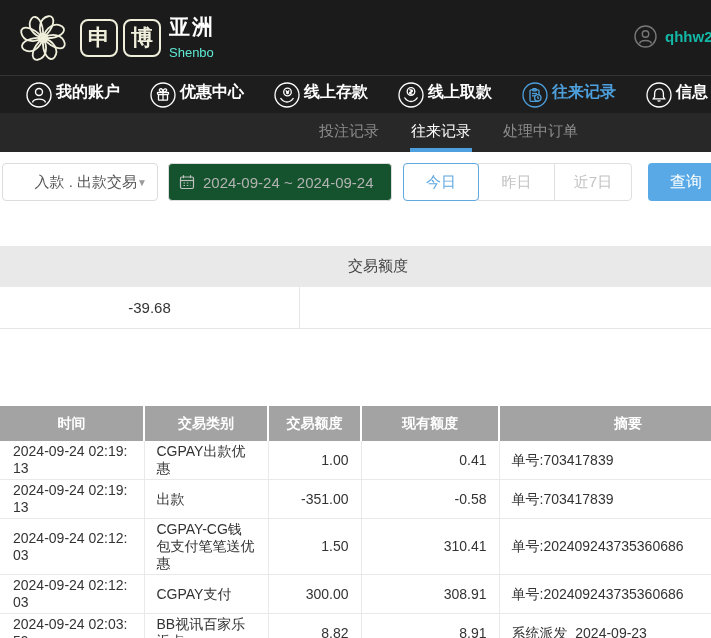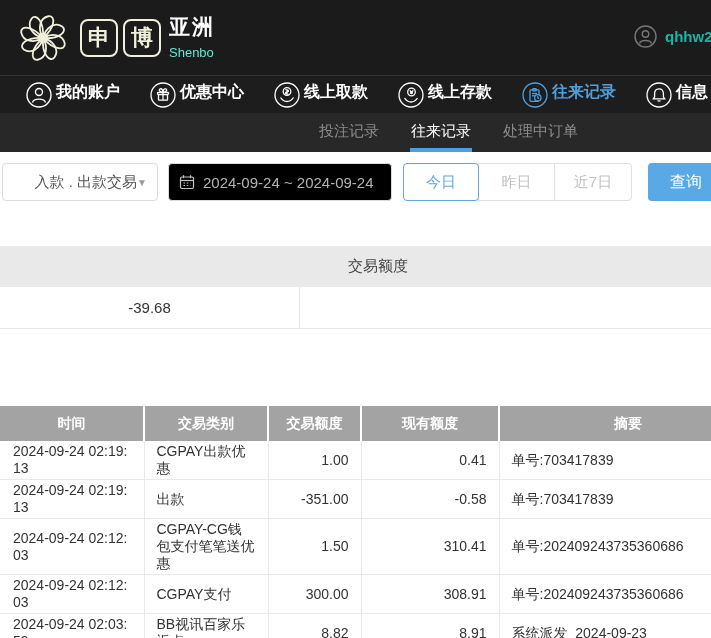--- a/index.html
+++ b/index.html
@@ -25,21 +25,21 @@
 
   
   .subtabs{height:39px;background:#282828;display:flex;gap:30px;padding-left:318px;box-sizing:border-box;}
   .tab{color:#8c8c8c;font-size:15px;line-height:35px;height:35px;padding:0 1px;cursor:pointer;border-bottom:4px solid transparent;white-space:nowrap;}
   .tab.active{color:#fff;border-bottom-color:#4da0dd;}
 
   
   .filters{position:relative;height:40px;margin-top:11px;}
   .sel-box{position:absolute;left:2px;top:0;width:156px;height:38px;border:1px solid #dcdcdc;border-radius:4px;display:flex;align-items:center;justify-content:flex-end;padding:0 10px 0 13px;box-sizing:border-box;color:#555;font-size:15px;background:#fff;cursor:pointer;}
   .sel-caret{color:#9b9b9b;font-size:10px;}
-  .date-box{position:absolute;left:168px;top:0;width:224px;height:38px;border:1px solid #dcdcdc;border-radius:4px;display:flex;align-items:center;gap:8px;padding:0 10px;box-sizing:border-box;color:#b3b3b3;font-size:15px;background:#000000;cursor:pointer;}
+  .date-box{position:absolute;left:168px;top:0;width:224px;height:38px;border:1px solid #dcdcdc;border-radius:4px;display:flex;align-items:center;gap:8px;padding:0 10px;box-sizing:border-box;color:#b3b3b3;font-size:15px;background:#14532d;cursor:pointer;}
   .btn-group{position:absolute;left:403px;top:0;display:flex;}
   .qbtn{height:38px;box-sizing:border-box;border:1px solid #e0e0e0;background:#fff;color:#c2c2c2;font-size:15px;font-family:inherit;cursor:pointer;padding:8px;}
   .qbtn.b1{width:76px;border-radius:4px;border-color:#5fa8e0;color:#5fa8e0;position:relative;z-index:2;}
   .qbtn.b2{width:77px;margin-left:-1px;}
   .qbtn.b3{width:78px;margin-left:-1px;border-radius:0 4px 4px 0;}
   .search-btn{position:absolute;left:648px;top:0;width:76px;height:38px;background:#58a9e6;border:none;border-radius:4px;color:#fff;font-size:16px;font-family:inherit;cursor:pointer;}
 
   
   .summary{margin-top:43px;width:756px;}
   .summary-head{height:41px;background:#e9e9e9;display:flex;align-items:center;justify-content:center;color:#444;font-size:15px;}
@@ -119,37 +119,37 @@
           <line x1="13" y1="10.3" x2="13" y2="18.2"></line>
           <path d="M13 10.3 C9.5 10.3, 8.3 7.6, 10.3 6.9 C12 6.3, 13 8.3, 13 10.3 C13 8.3, 14 6.3, 15.7 6.9 C17.7 7.6, 16.5 10.3, 13 10.3 Z"></path>
         </g>
       </svg>
       <span>优惠中心</span>
     </div>
     <div class="nav-item">
       <svg width="26" height="26" viewBox="0 0 26 26">
         <g fill="none" stroke="#fff" stroke-width="1.3">
           <circle cx="13" cy="13" r="12"></circle>
+          <circle cx="13.5" cy="10" r="3.8"></circle>
+          <path d="M11.8 8.3 L13.5 10.5 L15.2 8.3 M13.5 10.5 L13.5 12.2 M12 11 L15 11"></path>
+          <path d="M6.5 16 C8.5 19, 11 20, 13 20 C15 20, 17.5 19, 19.5 16"></path>
+        </g>
+      </svg>
+      <span>线上存款</span>
+    </div>
+    <div class="nav-item">
+      <svg width="26" height="26" viewBox="0 0 26 26">
+        <g fill="none" stroke="#fff" stroke-width="1.3">
+          <circle cx="13" cy="13" r="12"></circle>
           <circle cx="13" cy="9.5" r="3.8"></circle>
           <path d="M13 7.5 L13 11.5 M11.5 8.3 C11.5 7.7, 14.5 7.7, 14.5 9 C14.5 10.3, 11.5 9.7, 11.5 11 C11.5 12.3, 14.5 12.3, 14.5 11.7"></path>
           <path d="M6.5 15.5 C8.5 18.5, 11 19.5, 13 19.5 C15 19.5, 17.5 18.5, 19.5 15.5"></path>
         </g>
       </svg>
       <span>线上取款</span>
-    </div>
-    <div class="nav-item">
-      <svg width="26" height="26" viewBox="0 0 26 26">
-        <g fill="none" stroke="#fff" stroke-width="1.3">
-          <circle cx="13" cy="13" r="12"></circle>
-          <circle cx="13.5" cy="10" r="3.8"></circle>
-          <path d="M11.8 8.3 L13.5 10.5 L15.2 8.3 M13.5 10.5 L13.5 12.2 M12 11 L15 11"></path>
-          <path d="M6.5 16 C8.5 19, 11 20, 13 20 C15 20, 17.5 19, 19.5 16"></path>
-        </g>
-      </svg>
-      <span>线上存款</span>
     </div>
     <div class="nav-item active">
       <svg width="26" height="26" viewBox="0 0 26 26">
         <g fill="none" stroke="#4da0dd" stroke-width="1.3">
           <circle cx="13" cy="13" r="12"></circle>
           <rect x="8" y="7.8" width="9" height="11.5" rx="1"></rect>
           <rect x="10.8" y="6.6" width="3.4" height="2.2" rx="0.6"></rect>
           <line x1="10" y1="11.5" x2="15" y2="11.5"></line>
           <line x1="10" y1="13.8" x2="13" y2="13.8"></line>
           <circle cx="15.8" cy="15.8" r="3.2" fill="#1d1d1d"></circle>

